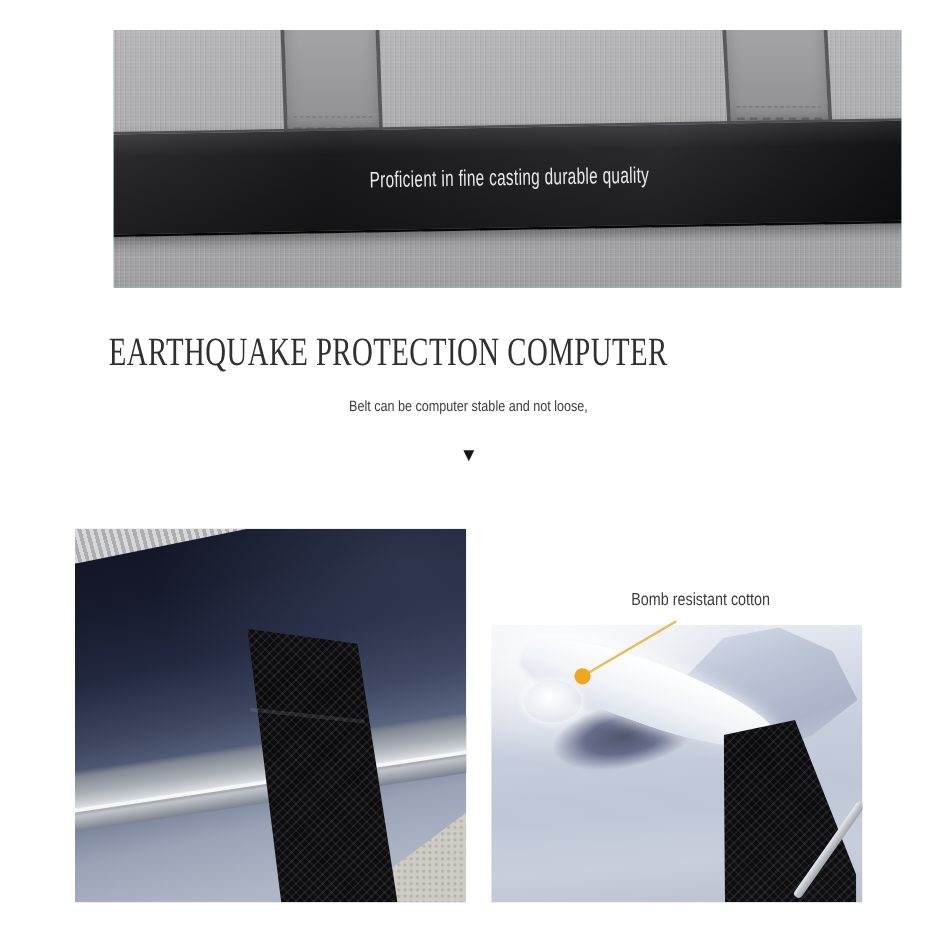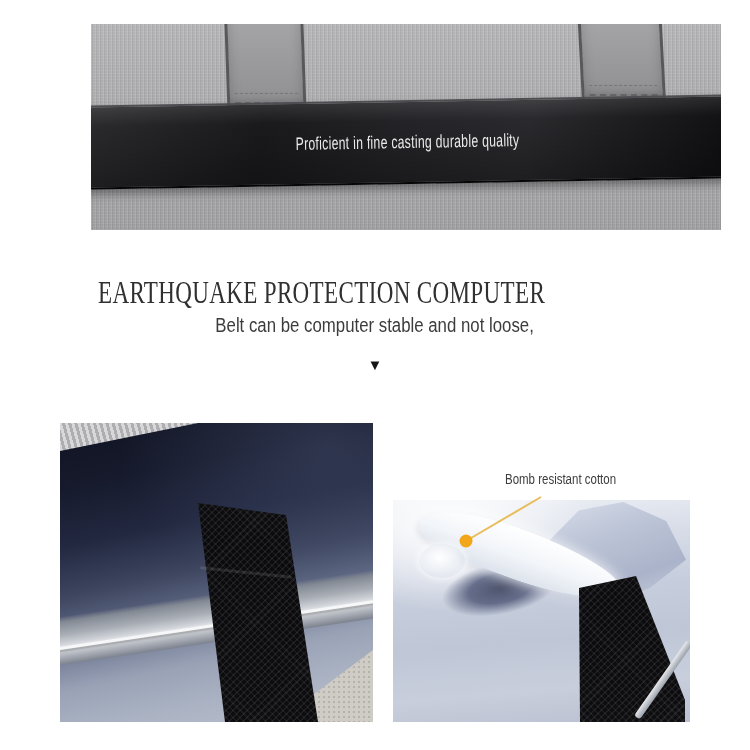--- a/index.html
+++ b/index.html
@@ -23,26 +23,26 @@
     display:flex;align-items:center;justify-content:center;
     border-top:2px solid #4d4d52;border-bottom:2px solid #060607;
     background:
       linear-gradient(180deg, rgba(255,255,255,0.10) 0%, rgba(255,255,255,0) 24%, rgba(0,0,0,0.28) 100%),
       linear-gradient(100deg,#2b2b2e 0%,#1a1a1c 28%,#242428 50%,#2a2a2e 68%,#101012 100%);
     box-shadow:0 5px 9px rgba(0,0,0,0.35);}
   .band-caption{color:var(--band-text,#eaeaea);font-size:18px;letter-spacing:0.4px;}
   .squeeze-band{display:inline-block;transform:scaleX(0.68);transform-origin:center;white-space:nowrap;}
 
   
-  .headline{position:absolute;left:0;top:265px;width:606px;margin:11px;text-align:center;
+  .headline{position:absolute;left:0;top:265px;width:606px;margin:0;text-align:center;
     font-family:"Liberation Serif", serif;font-weight:400;font-size:32px;line-height:32px;
     color:var(--title-text,#303030);letter-spacing:0.5px;}
   .squeeze-title{display:inline-block;transform:scaleX(0.72);transform-origin:center;white-space:nowrap;}
   .subtitle{position:absolute;left:0;top:316px;width:750px;text-align:center;
-    font-size:20px;line-height:19px;color:var(--body-text,#3c3c3c);}
+    font-size:12px;line-height:19px;color:var(--body-text,#3c3c3c);}
   .squeeze-body{display:inline-block;transform:scaleX(0.84);transform-origin:center;white-space:nowrap;}
   .divider{position:absolute;left:0;top:357px;width:750px;text-align:center;
     font-size:15px;line-height:15px;color:#151515;}
 
   
   .photo-left{position:absolute;left:60px;top:423px;width:313px;height:299px;overflow:hidden;}
   .lp-base{position:absolute;inset:0;
     background:
       radial-gradient(120% 90% at 85% 8%, rgba(72,82,112,0.45) 0%, rgba(0,0,0,0) 55%),
       linear-gradient(168deg,#101322 0%,#161a2c 18%,#222840 34%,#3e4660 48%,#6b7590 62%,#9aa3b6 74%,#aeb6c6 88%,#b7bdcb 100%);}

